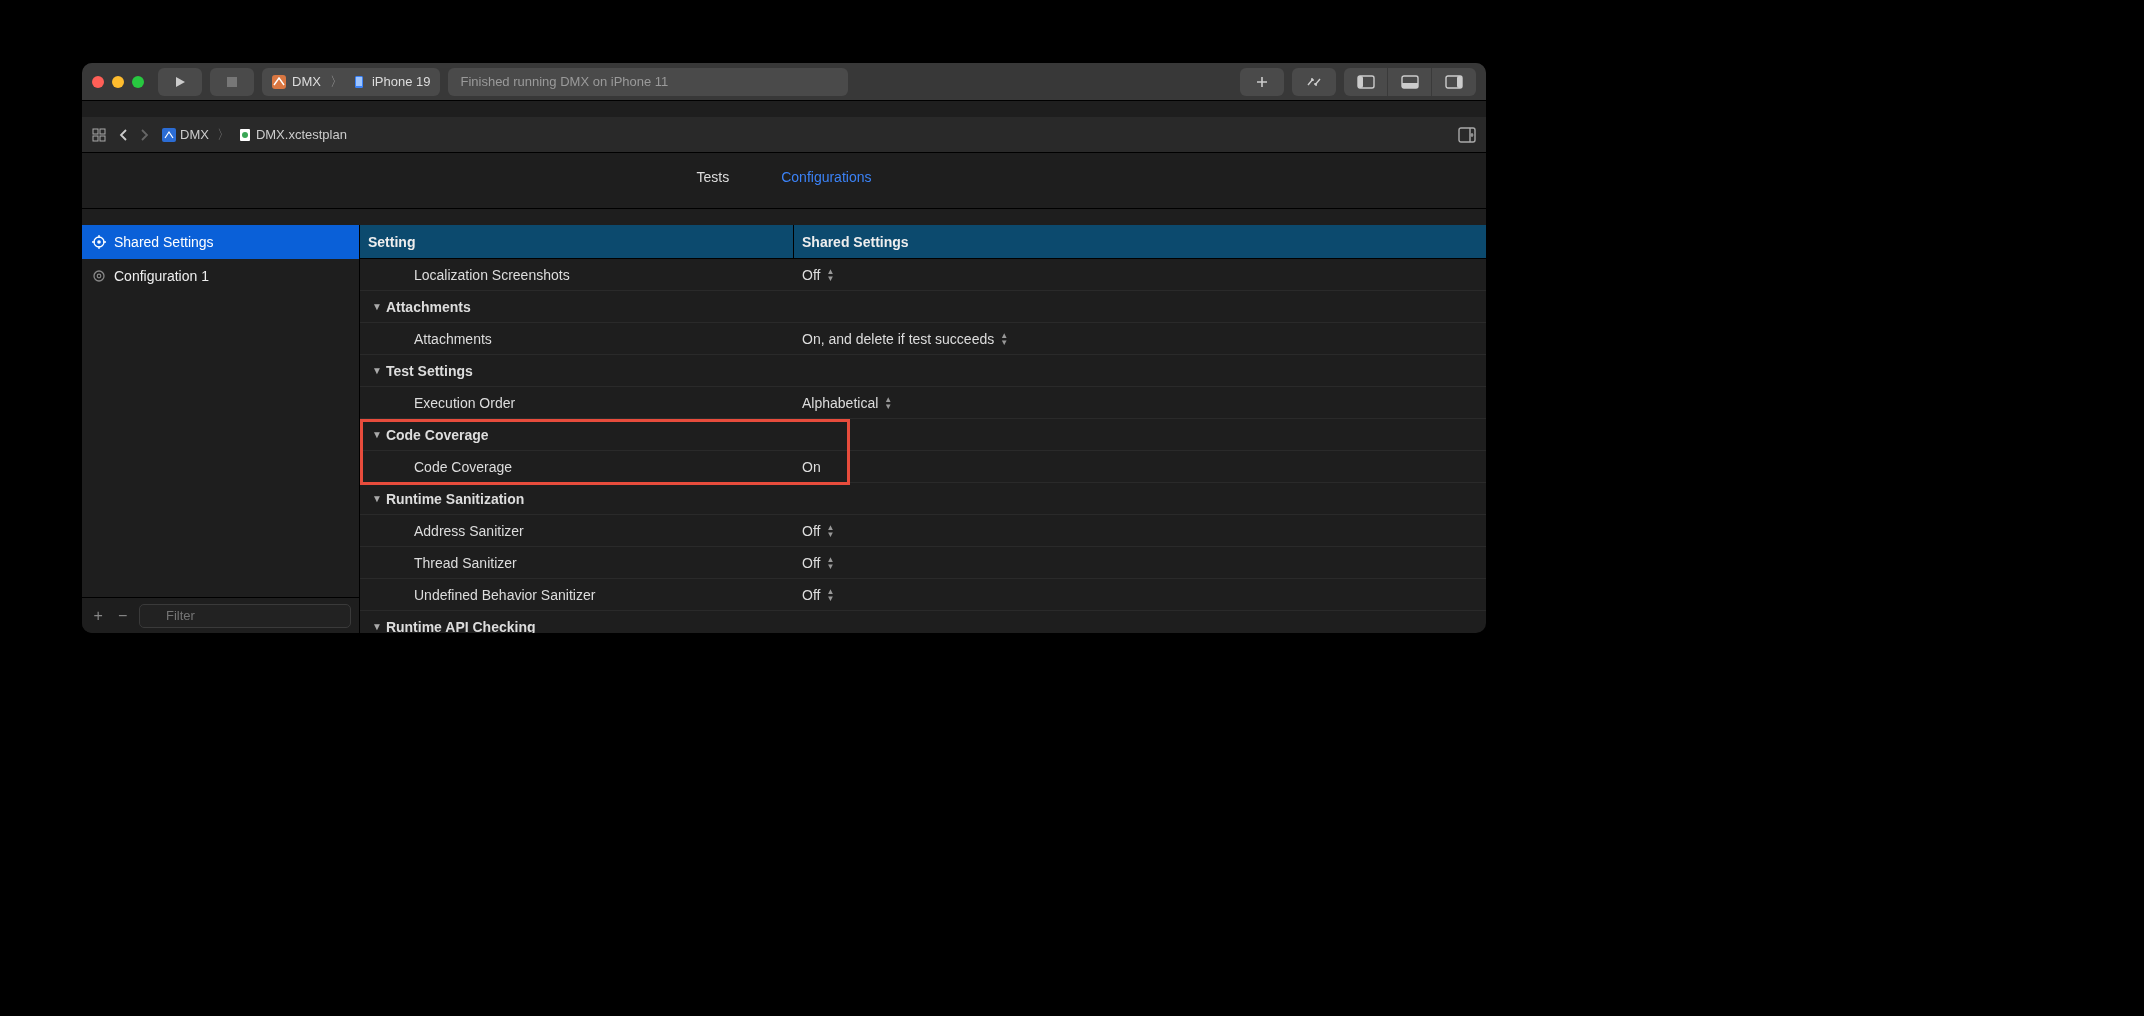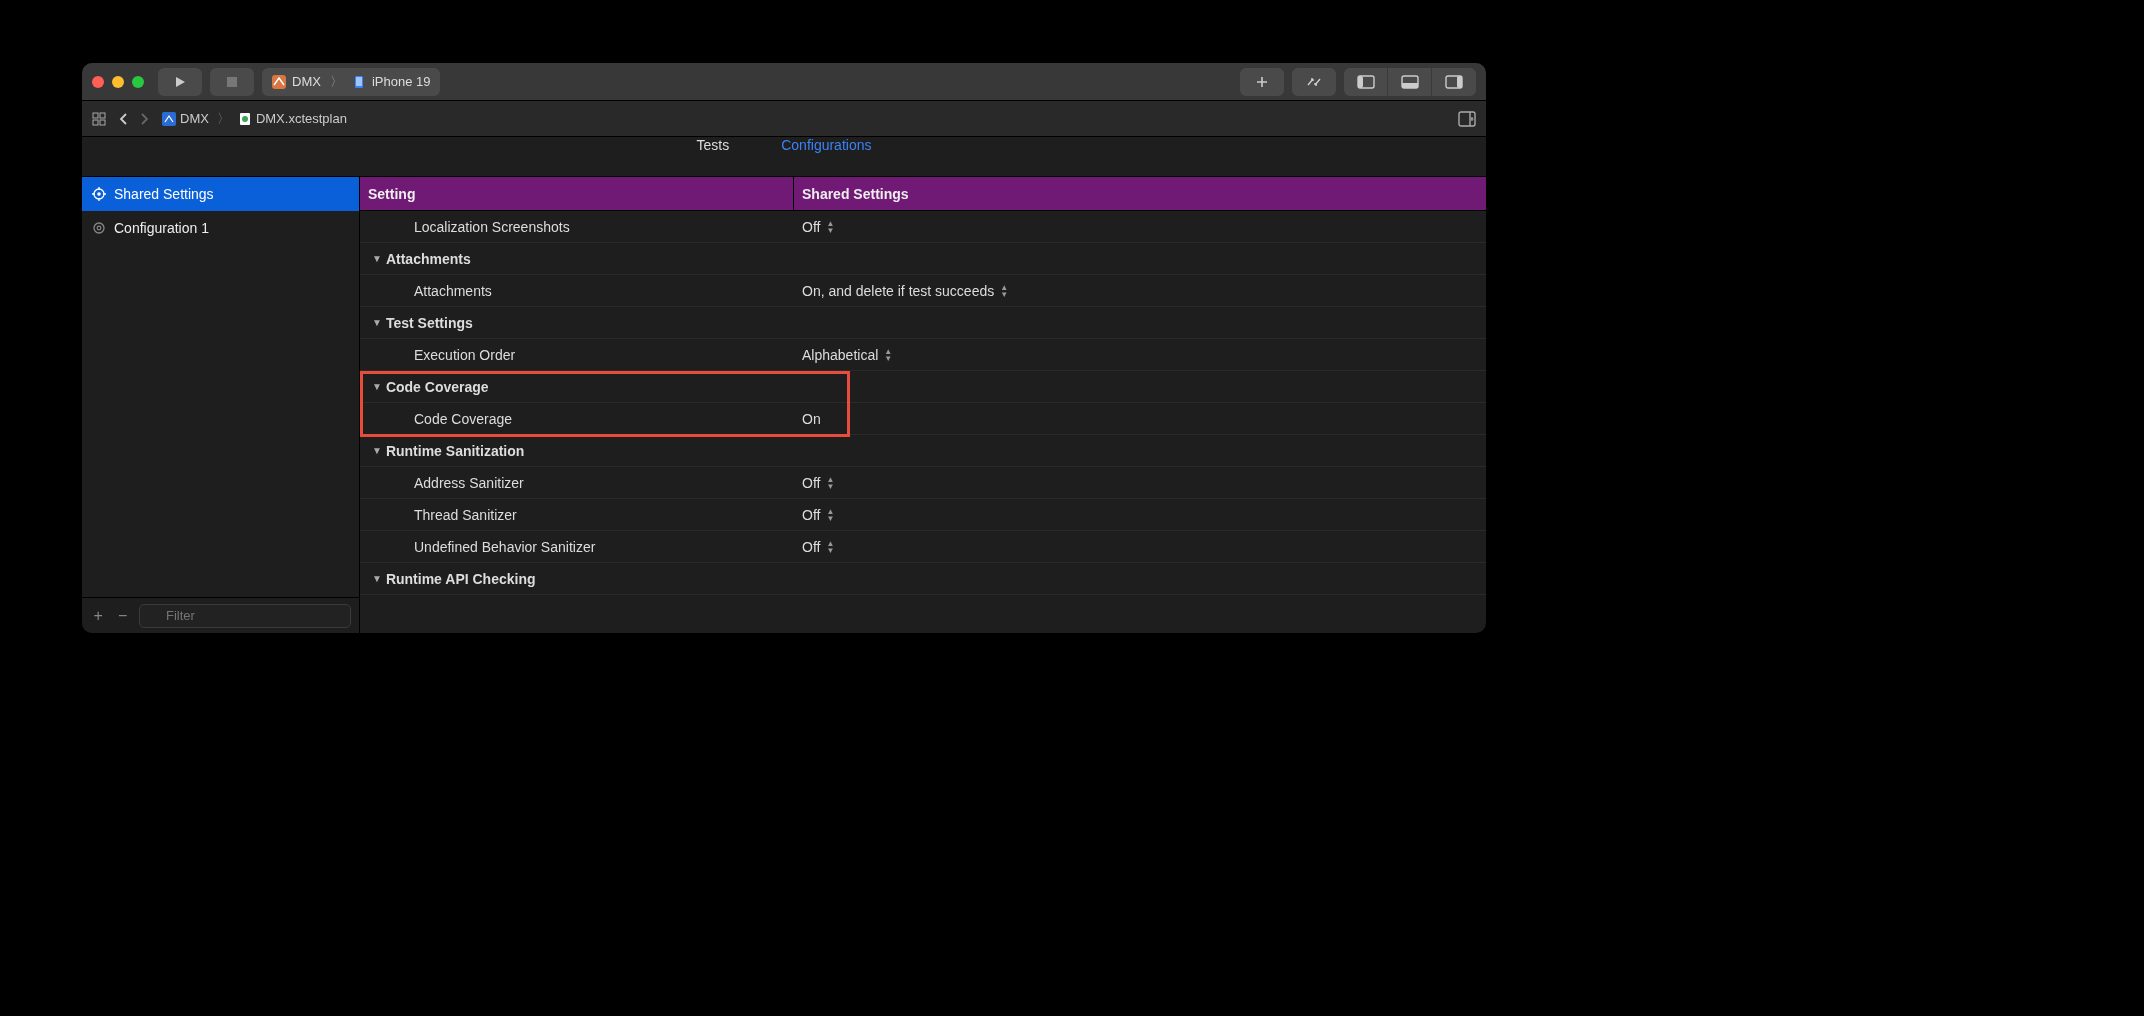--- a/index.html
+++ b/index.html
@@ -17,20 +17,21 @@
     left: 82px;
     top: 63px;
     width: 1404px;
     height: 570px;
     background: #1e1e1e;
     border-radius: 10px;
     box-shadow: 0 20px 60px rgba(0,0,0,0.8);
     overflow: hidden;
     display: flex;
     flex-direction: column;
+    gap: 16px;
   }
   .titlebar {
     background: #383838;
     height: 38px;
     display: flex;
     align-items: center;
     padding: 0 10px;
     gap: 8px;
     border-bottom: 1px solid #000;
   }
@@ -210,21 +211,21 @@
   }
   .table-pane {
     flex: 1;
     display: flex;
     flex-direction: column;
     min-height: 0;
   }
   .table-header {
     display: flex;
     height: 34px;
-    background: #701a75;
+    background: #0c4a6e;
     border-bottom: 1px solid #000;
     font-size: 14px;
     font-weight: 600;
     color: #eee;
   }
   .col-setting { width: 434px; padding-left: 8px; display: flex; align-items: center; border-right: 1px solid #000;}
   .col-value { flex: 1; padding-left: 8px; display: flex; align-items: center; }
   .table-body {
     flex: 1;
     overflow: hidden;
@@ -308,20 +309,23 @@
       </span>
       <span>DMX</span>
       <span class="chevron">〉</span>
       <span class="mini-icon">
         <svg width="14" height="14" viewBox="0 0 14 14">
             <rect x="3" y="1" width="8" height="12" rx="1.5" fill="#3b82f6"></rect>
             <rect x="4" y="2" width="6" height="9" fill="#9ec5ff"></rect>
           </svg>
       </span>
       <span>iPhone 19</span>
+    </div>
+    <div class="status">
+      <span>Finished running DMX on iPhone 11</span>
     </div>
     <div class="tb-spacer"></div>
     <div class="right-btns">
       <div class="tb-btn icon-btn">
         <svg width="14" height="14" viewBox="0 0 14 14">
             <path d="M7 2 V12 M2 7 H12" stroke="#ccc" stroke-width="1.6"></path>
           </svg>
       </div>
       <div class="tb-btn icon-btn">
         <svg width="18" height="14" viewBox="0 0 18 14">

